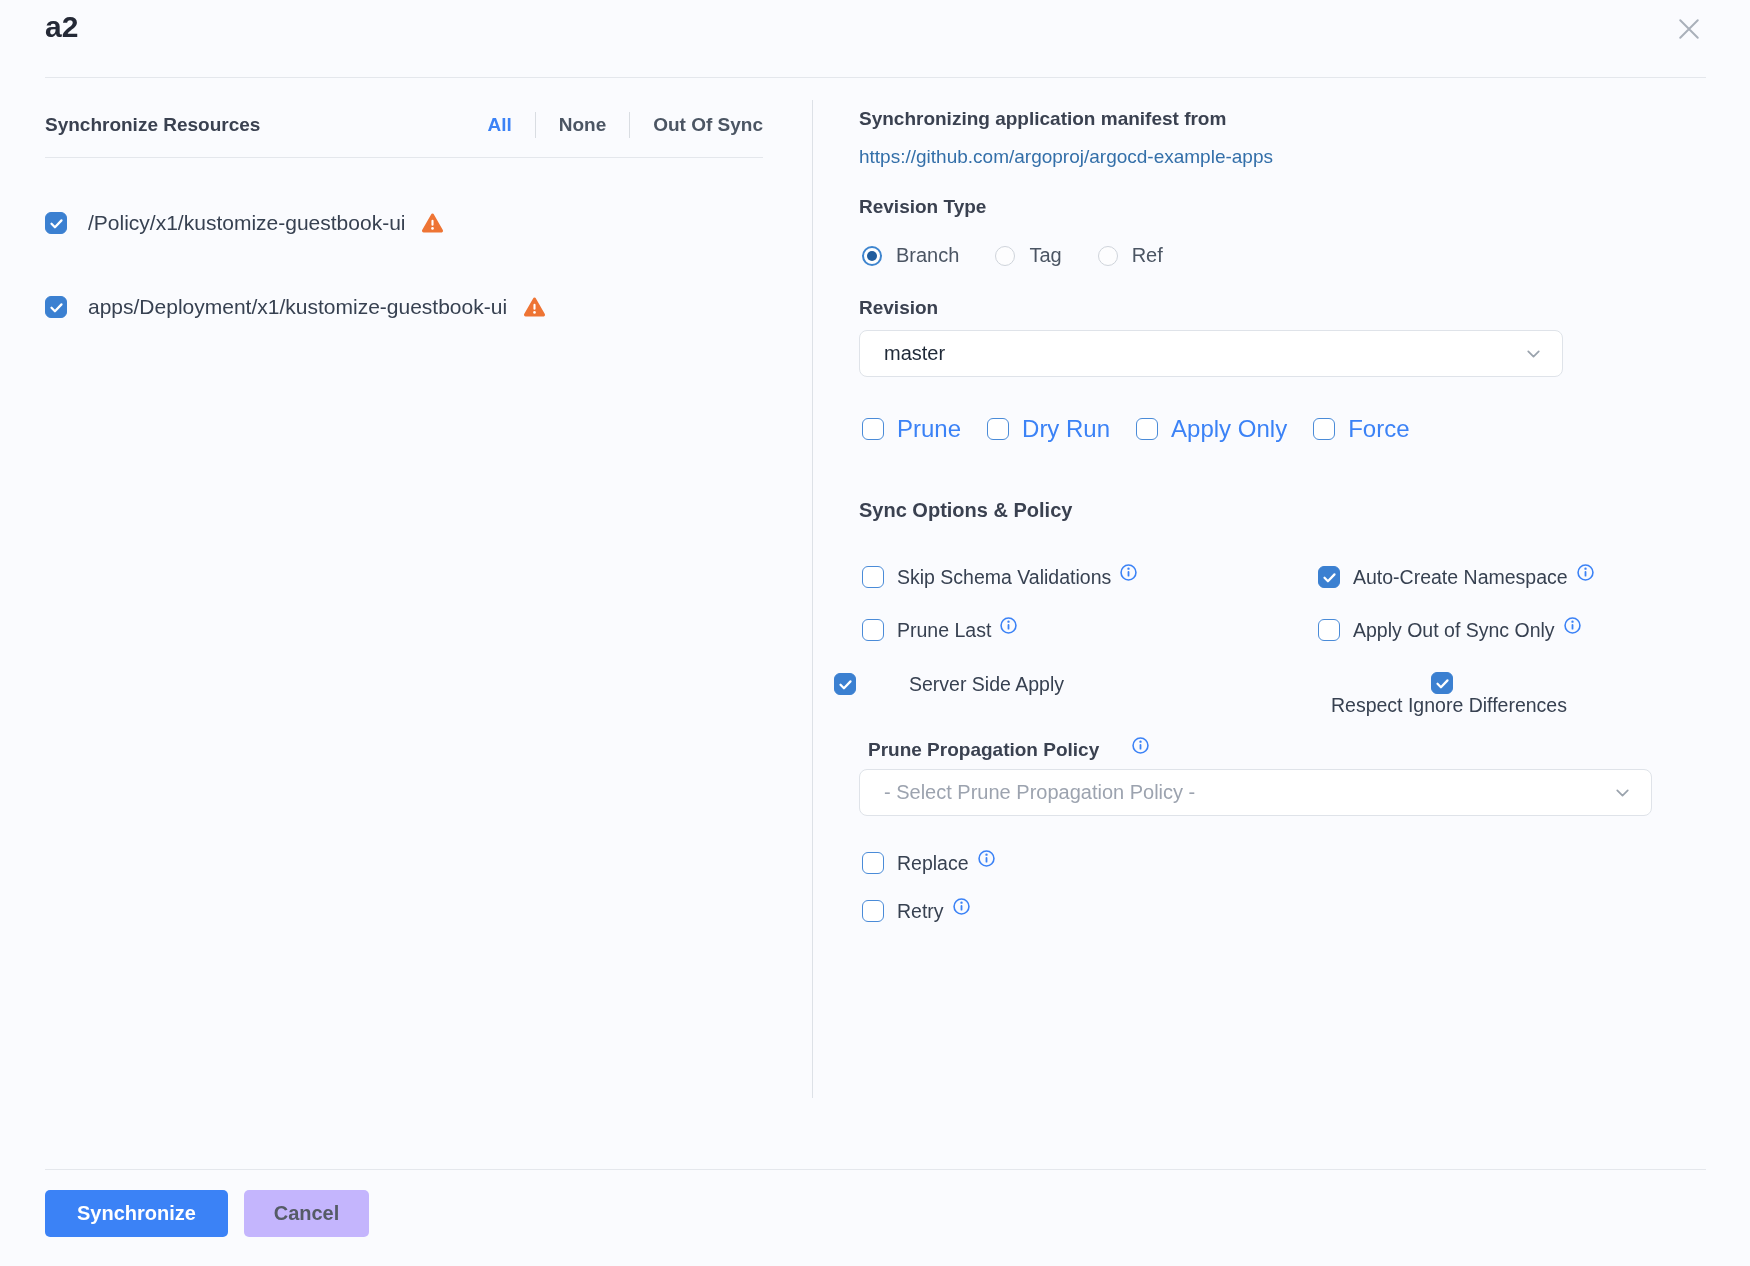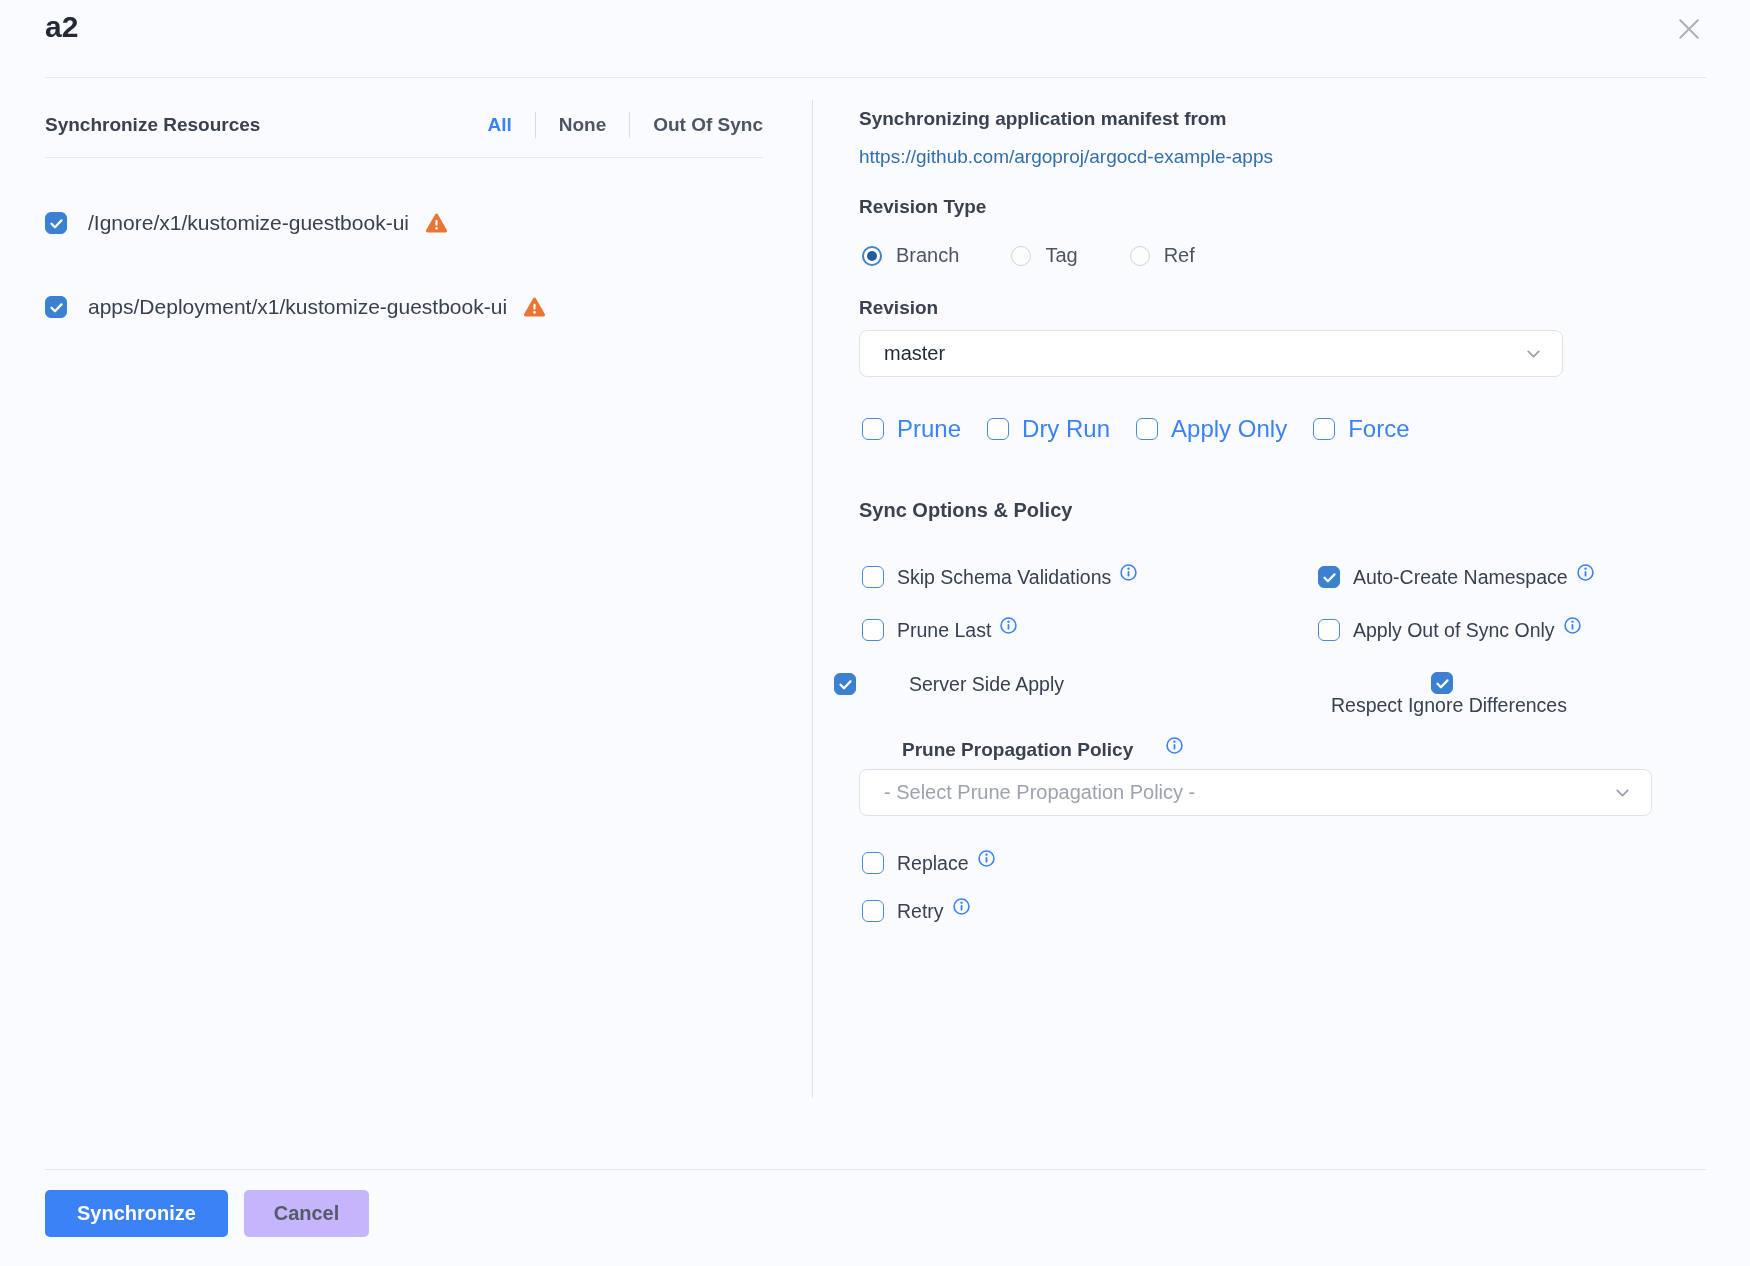--- a/index.html
+++ b/index.html
@@ -42,21 +42,21 @@
          border:1.5px solid #cfd4db;background:#fdfdfe;cursor:pointer;
          display:flex;align-items:center;justify-content:center;}
   .radio.selected{border:2px solid #3e85cf;background:#ffffff;}
   .radio.selected .dot{width:10px;height:10px;border-radius:50%;background:#215d9e;}
 
   
   .rp{position:absolute;font-size:19px;color:#374151;}
   .rp-heading{font-weight:600;color:#3a4150;font-size:19px;}
   .link{color:#336fa9;font-size:19px;cursor:pointer;text-decoration:none;}
   .flex-row{display:flex;align-items:center;}
-  .radio-row{column-gap:16px;}
+  .radio-row{column-gap:0;}
   .radio-group{display:flex;align-items:center;margin-right:36px;}
   .radio-group .lbl{margin-left:14px;font-size:20px;color:#4b5563;}
 
   .select{position:absolute;box-sizing:border-box;height:47px;background:#ffffff;
           border:1px solid #dfe3e9;border-radius:8px;display:flex;align-items:center;
           padding:0 18px 0 24px;cursor:pointer;}
   .select .value{flex:1;font-size:20px;color:#1f2937;}
   .select .value.placeholder{color:#9ca3af;}
 
   .flag-group{display:flex;align-items:center;margin-right:26px;}
@@ -95,21 +95,21 @@
       <span class="tab">Out Of Sync</span>
     </span>
   </div>
 
   <div class="res-row" style="top:209px;">
     <span class="cb checked">
       <svg viewBox="0 0 24 24" width="15" height="15">
         <polyline points="4 12.5 9.5 18 20 7" fill="none" stroke="#fff" stroke-width="3.6" stroke-linecap="round" stroke-linejoin="round"></polyline>
       </svg>
     </span>
-    <span class="res-label">/Ignore/x1/kustomize-guestbook-ui</span>
+    <span class="res-label">/Policy/x1/kustomize-guestbook-ui</span>
     <span class="warn">
       <svg viewBox="0 0 24 24" width="25" height="23">
         <path d="M12 3.4 L21.3 19.6 H2.7 Z" fill="#ee7434" stroke="#ee7434" stroke-width="3.4" stroke-linejoin="round"></path>
         <rect x="10.9" y="8.2" width="2.2" height="6.2" rx="1.1" fill="#ffffff"></rect>
         <circle cx="12" cy="17.1" r="1.35" fill="#ffffff"></circle>
       </svg>
     </span>
   </div>
 
   <div class="res-row" style="top:293px;">
@@ -241,21 +241,21 @@
   </div>
   <div class="opt-row" style="left:1318px;top:672px;flex-direction:column;">
     <span class="cb checked">
       <svg viewBox="0 0 24 24" width="15" height="15">
         <polyline points="4 12.5 9.5 18 20 7" fill="none" stroke="#fff" stroke-width="3.6" stroke-linecap="round" stroke-linejoin="round"></polyline>
       </svg>
     </span>
     <span class="lbl">Respect Ignore Differences</span>
   </div>
 
-  <div class="opt-row" style="left:902px;top:738px;gap:24px;">
+  <div class="opt-row" style="left:868px;top:738px;gap:24px;">
     <span class="rp-heading">Prune Propagation Policy</span>
     <span class="info">
       <svg viewBox="0 0 16 16" width="17" height="17">
         <circle cx="8" cy="8" r="7" fill="none" stroke="#3b82f6" stroke-width="1.5"></circle>
         <circle cx="8" cy="4.4" r="1.1" fill="#3b82f6"></circle>
         <rect x="7.15" y="6.6" width="1.7" height="5.2" rx="0.85" fill="#3b82f6"></rect>
       </svg>
     </span>
   </div>
 

